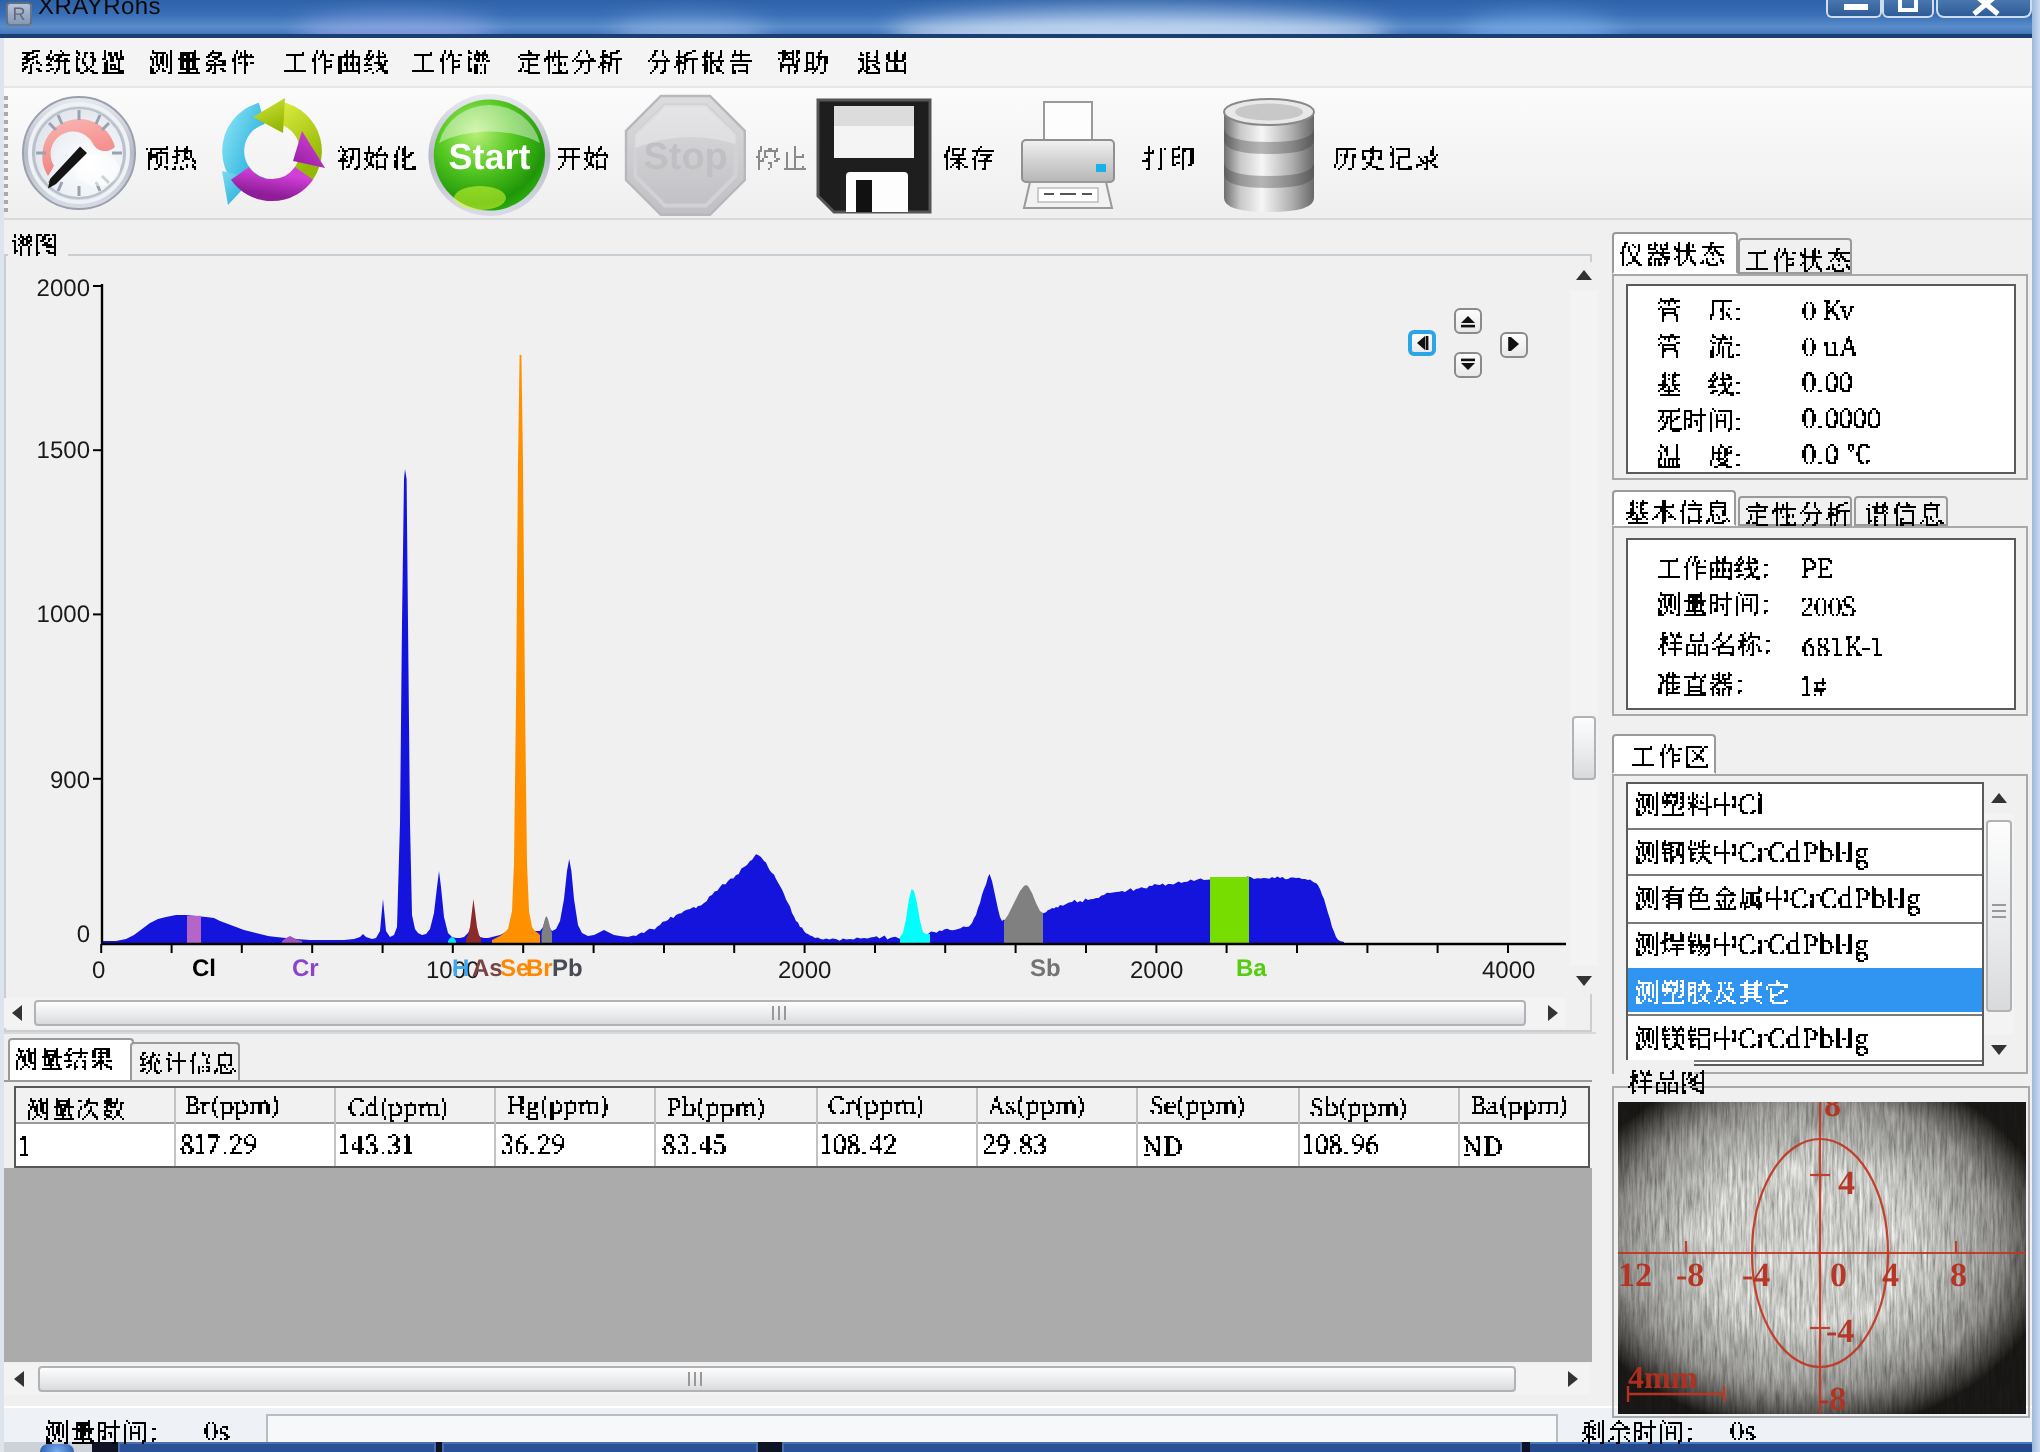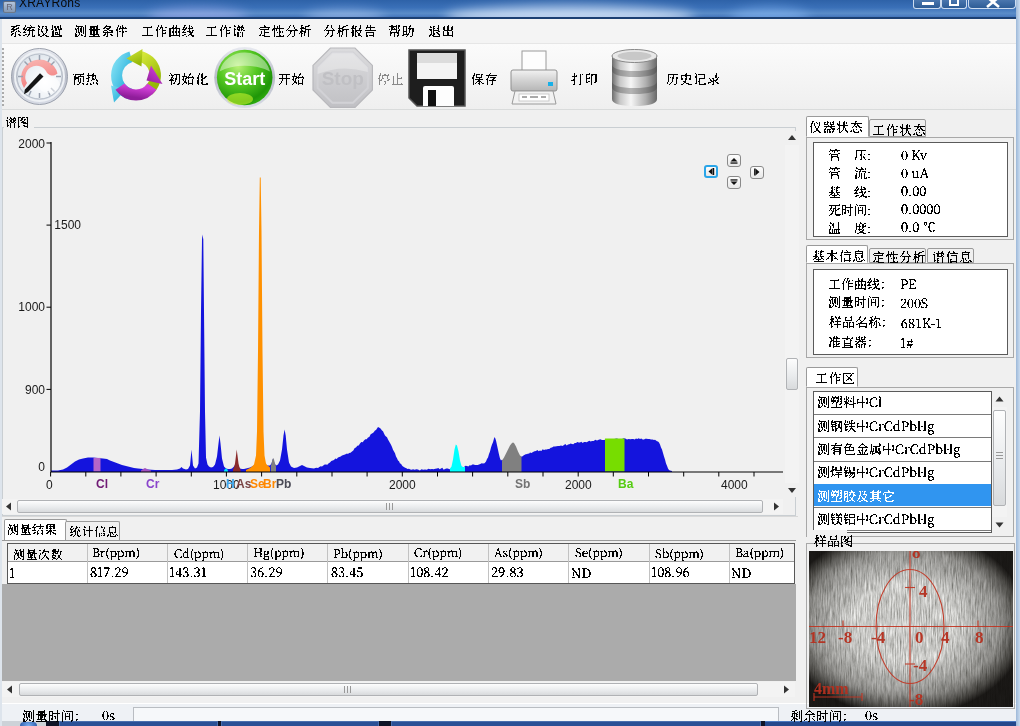--- a/index.html
+++ b/index.html
@@ -240,30 +240,30 @@
     <line x1="683.7" y1="472" x2="683.7" y2="476.5" stroke="#000" stroke-width="1"></line>
     <line x1="718.8" y1="472" x2="718.8" y2="476.5" stroke="#000" stroke-width="1"></line>
     <line x1="754.0" y1="472" x2="754.0" y2="476.5" stroke="#000" stroke-width="1"></line>
     <line x1="46.5" y1="389.4" x2="51" y2="389.4" stroke="#000" stroke-width="1"></line>
     <line x1="46.5" y1="307.2" x2="51" y2="307.2" stroke="#000" stroke-width="1"></line>
     <line x1="46.5" y1="225.1" x2="51" y2="225.1" stroke="#000" stroke-width="1"></line>
     <line x1="46.5" y1="143.0" x2="51" y2="143.0" stroke="#000" stroke-width="1"></line>
 </svg>
 
 <div class="axlbl" style="right:975px;top:137px">2000</div>
-<div class="axlbl" style="right:939px;top:218px">1500</div>
+<div class="axlbl" style="right:975px;top:218px">1500</div>
 <div class="axlbl" style="right:975px;top:300px">1000</div>
 <div class="axlbl" style="right:975px;top:383px">900</div>
 <div class="axlbl" style="right:975px;top:460px">0</div>
 <div class="axlbl" style="left:46px;top:478px">0</div>
 <div class="axlbl" style="left:213px;top:478px">1000</div>
 <div class="axlbl" style="left:389px;top:478px">2000</div>
 <div class="axlbl" style="left:565px;top:478px">2000</div>
-<div class="axlbl" style="left:721px;top:478px">4000</div>
-<div class="el" style="left:96px;top:477px;color:#701a75">Cl</div>
+<div class="axlbl" style="left:741px;top:478px">4000</div>
+<div class="el" style="left:96px;top:477px;color:#000000">Cl</div>
 <div class="el" style="left:146px;top:477px;color:#8a44cc">Cr</div>
 <div class="el" style="left:226px;top:477px;color:#3fa8ee">H</div>
 <div class="el" style="left:236px;top:477px;color:#7a4444">As</div>
 <div class="el" style="left:250px;top:477px;color:#ff8800">Se</div>
 <div class="el" style="left:263px;top:477px;color:#ff8800">Br</div>
 <div class="el" style="left:276px;top:477px;color:#4a4a55">Pb</div>
 <div class="el" style="left:458px;top:500px;color:#0f766e">Cd</div>
 <div class="el" style="left:515px;top:477px;color:#737373">Sb</div>
 <div class="el" style="left:618px;top:477px;color:#55cc11">Ba</div>
 

